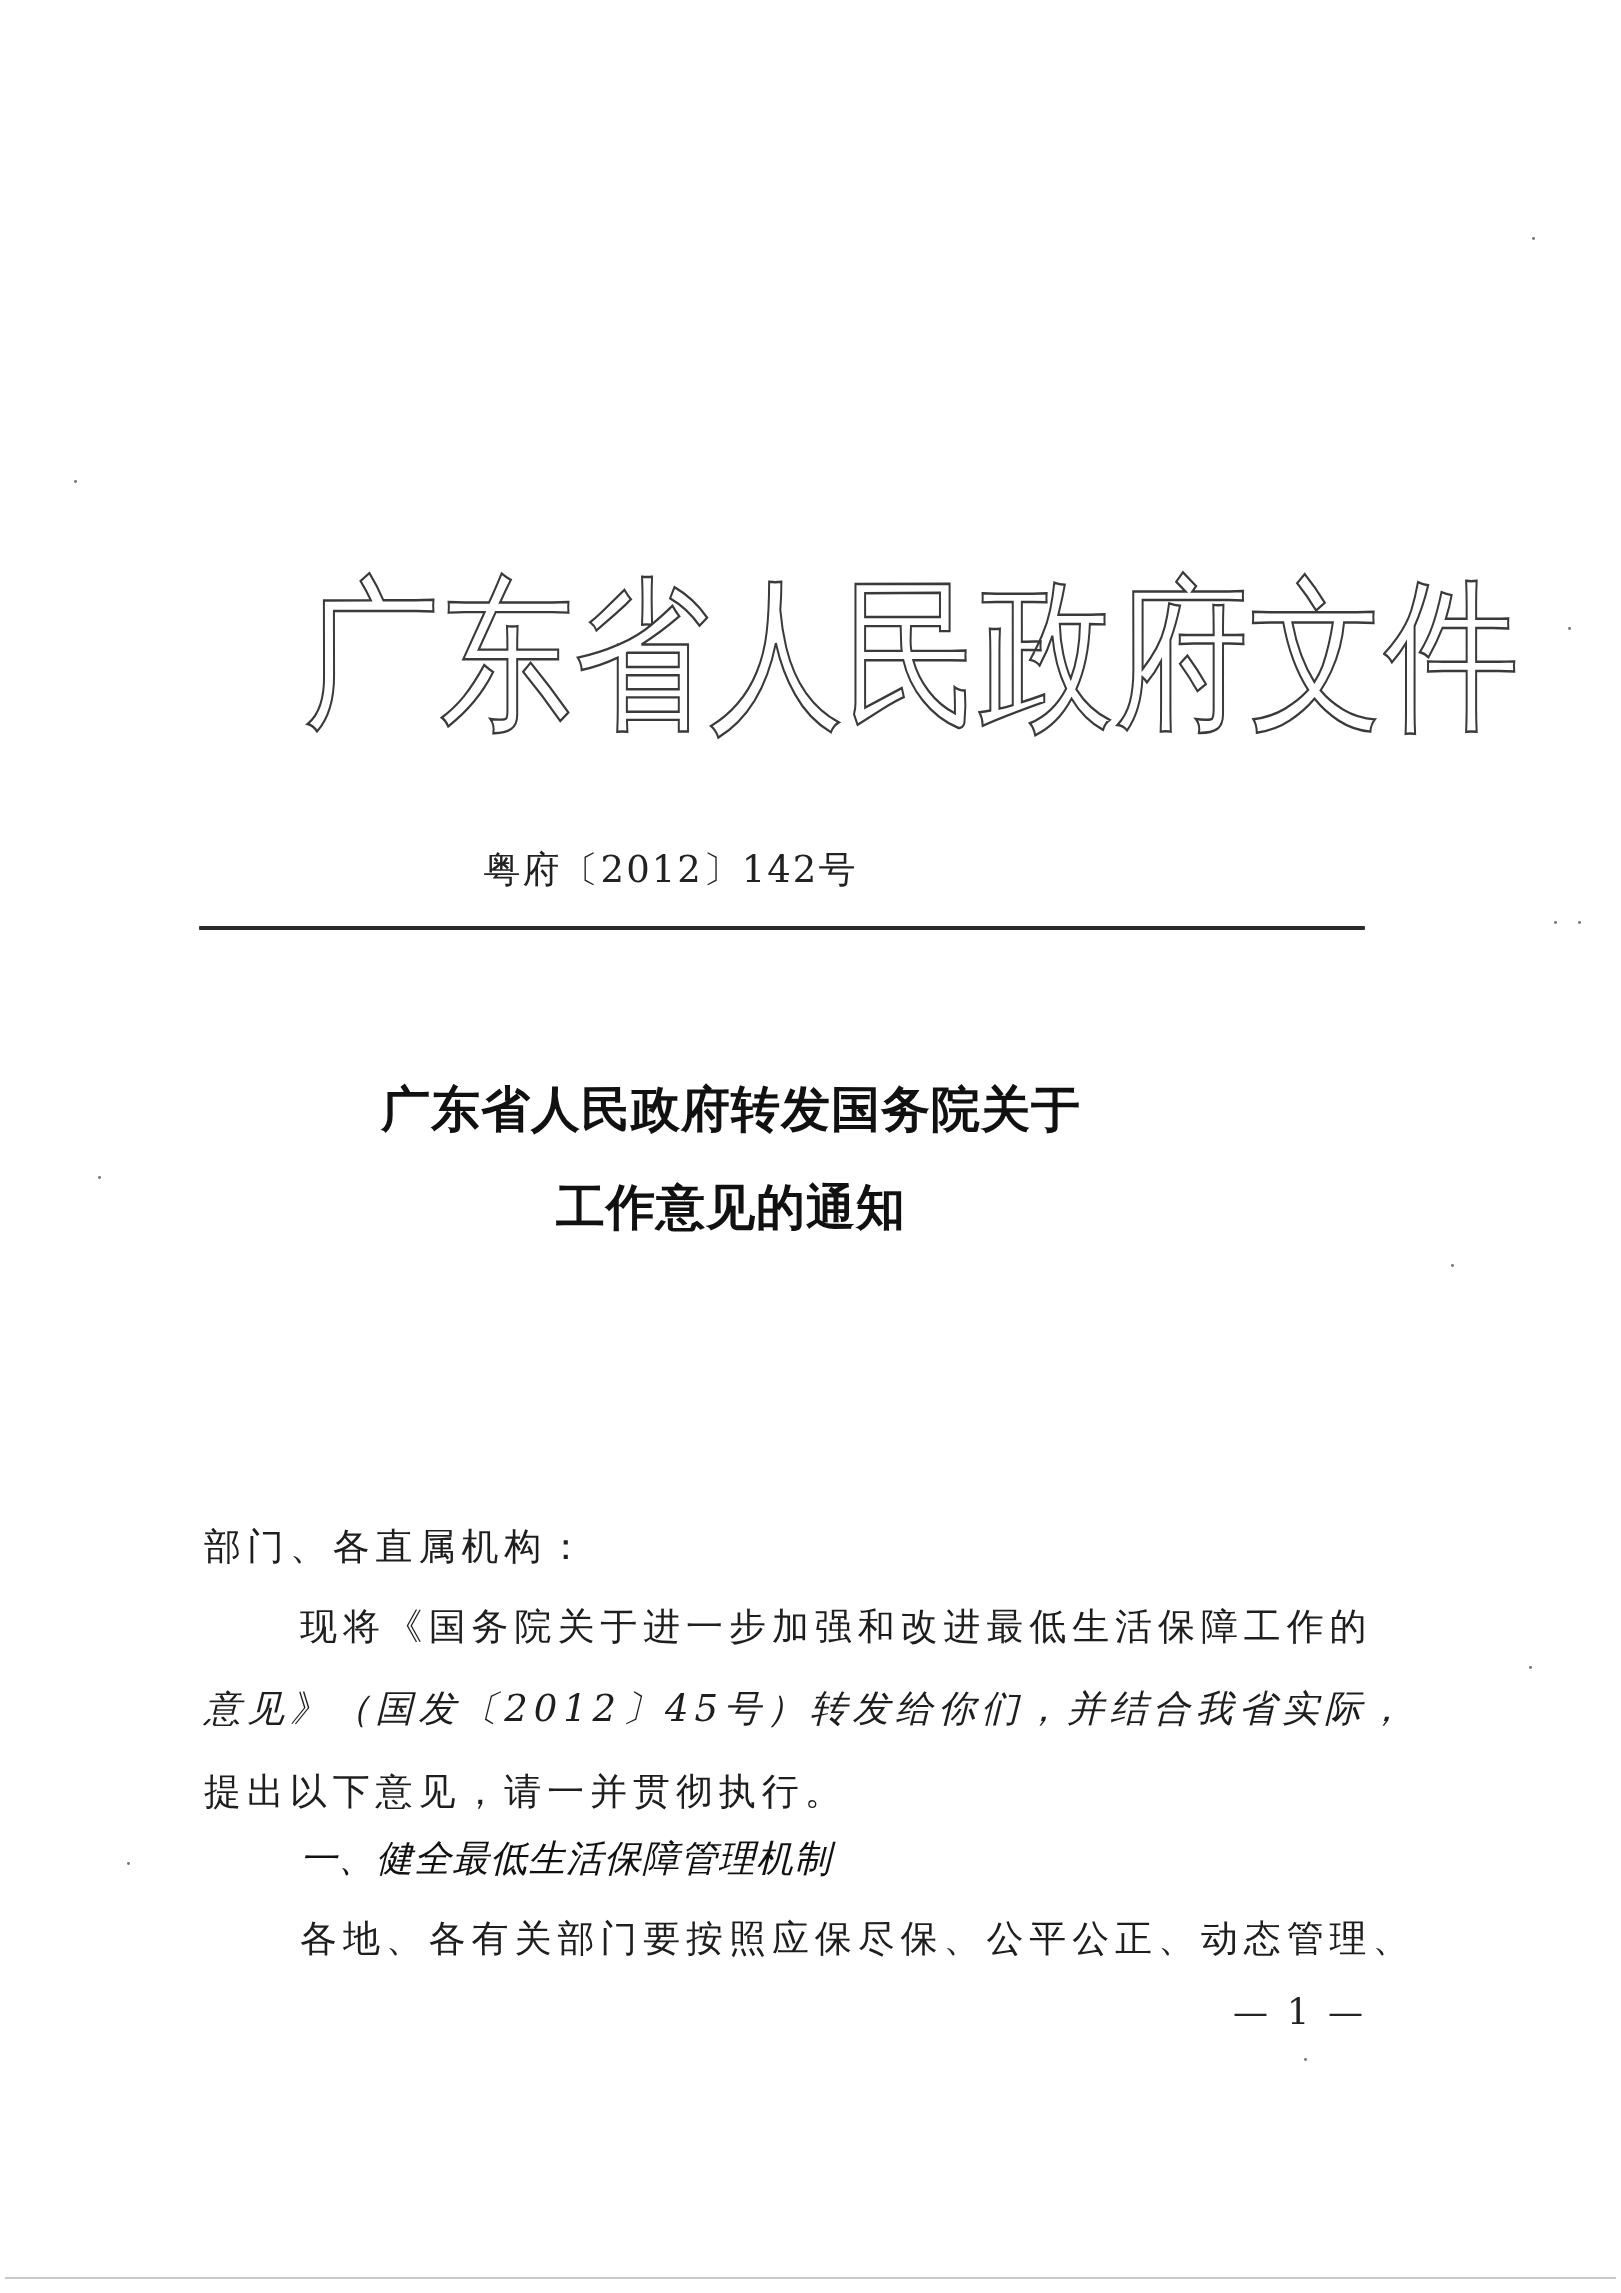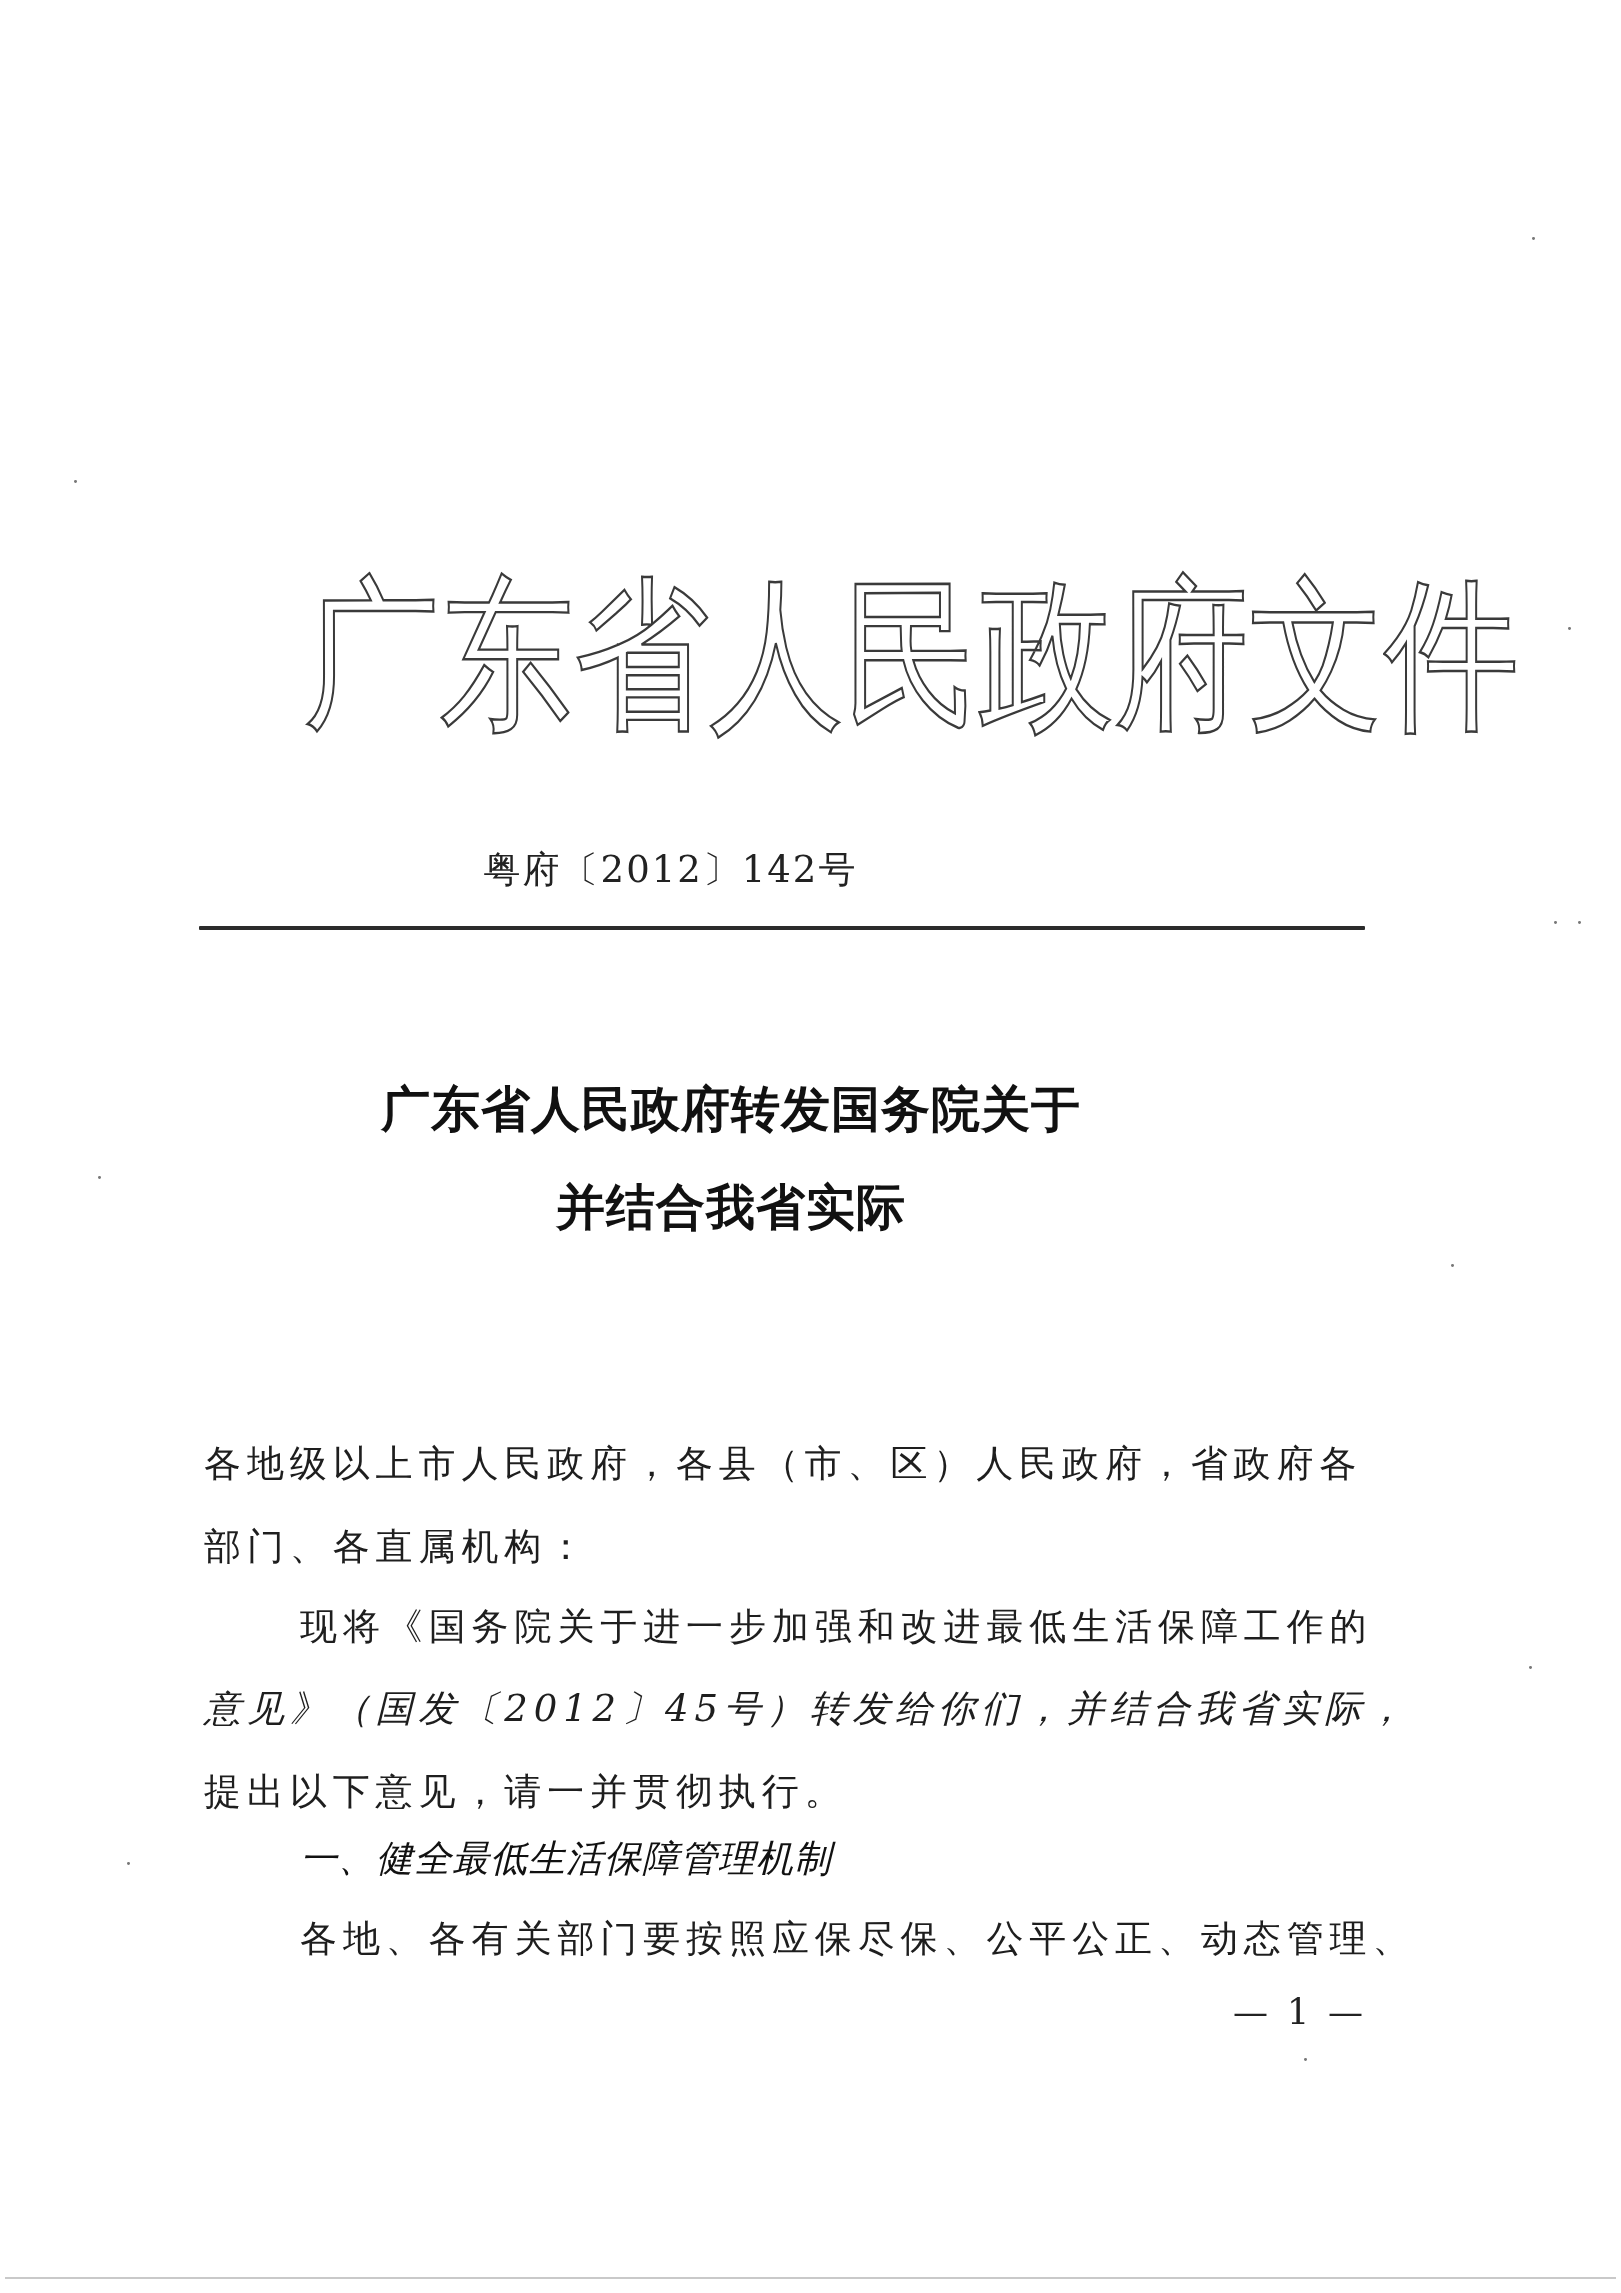--- a/index.html
+++ b/index.html
@@ -139,24 +139,23 @@
     <span>文</span>
     <span>件</span>
   </div>
 
   <div class="doc-number">粤府〔2012〕142号</div>
 
   <div class="rule"></div>
 
   <div class="title-block">
     <div class="title-line">广东省人民政府转发国务院关于</div>
-    <div class="title-line">并结合我省实际</div>
+    <div class="title-line">工作意见的通知</div>
   </div>
 
-  <div class="body-text" style="top:1423px;">各地级以上市人民政府，各县（市、区）人民政府，省政府各</div>
   <div class="body-text" style="top:1506px;">部门、各直属机构：</div>
 
   <div class="body-text indent" style="top:1586px;">现将《国务院关于进一步加强和改进最低生活保障工作的</div>
   <div class="body-text" style="top:1668px;font-style:italic;">意见》（国发〔2012〕45号）转发给你们，并结合我省实际，</div>
   <div class="body-text" style="top:1751px;">提出以下意见，请一并贯彻执行。</div>
 
   <div class="section-heading" style="top:1829px;">一、健全最低生活保障管理机制</div>
 
   <div class="body-text indent" style="top:1900px;font-family:Liberation Mono, monospace;">各地、各有关部门要按照应保尽保、公平公正、动态管理、</div>
 

